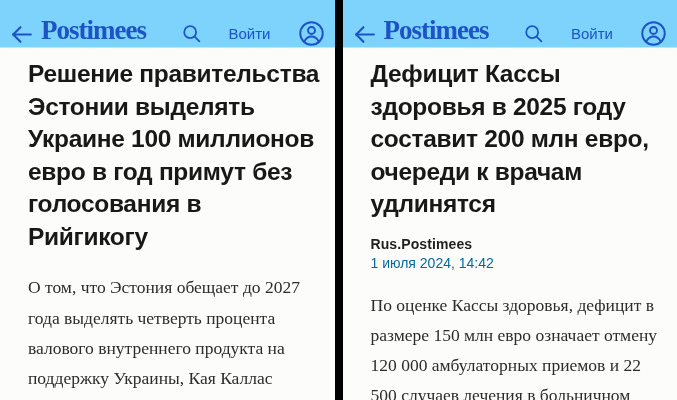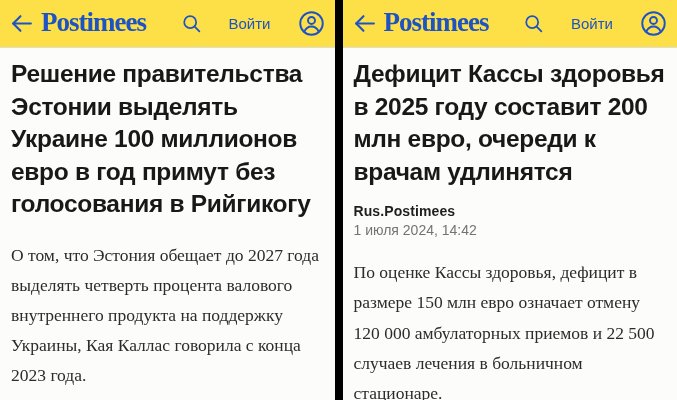--- a/index.html
+++ b/index.html
@@ -22,24 +22,24 @@
   }
   .divider {
     width: 8px;
     background: #000;
     flex: 0 0 auto;
   }
 
   .app-header {
     height: 48px;
     flex: 0 0 auto;
-    background: #fde047;
+    background: #7dd3fc;
     border-bottom: 1px solid #ddddda;
     display: flex;
-    align-items: center;
+    align-items: flex-end;
     padding: 0 10px 0 9px;
     color: #1d53c5;
   }
   .back-icon { display: inline-flex; margin-right: 7px; cursor: pointer; }
   .brand-logo {
     font-family: "Liberation Serif", serif;
     font-weight: 700;
     font-size: 27px;
     letter-spacing: -1px;
     color: #1d53c5;
@@ -56,21 +56,21 @@
   .search-icon { display: inline-flex; cursor: pointer; }
   .login-link {
     font-size: 15px;
     color: #1d53c5;
     cursor: pointer;
     white-space: nowrap;
   }
   .profile-icon { display: inline-flex; cursor: pointer; }
 
   .article {
-    padding: 10px 12px 0 11px;
+    padding: 10px 12px 0 28px;
     flex: 1 1 auto;
     overflow: hidden;
   }
   .headline {
     font-family: "Liberation Sans", sans-serif;
     font-weight: 800;
     font-size: 24.5px;
     line-height: 1.33;
     letter-spacing: -0.3px;
     color: #181818;
@@ -78,21 +78,21 @@
   .meta { margin-top: 15px; }
   .source {
     font-size: 14px;
     font-weight: 700;
     color: #1f1f1f;
     letter-spacing: 0.1px;
   }
   .date {
     margin-top: 3px;
     font-size: 14px;
-    color: #737373;
+    color: #0369a1;
   }
   .body-text {
     margin-top: 19px;
     font-family: "Liberation Serif", serif;
     font-size: 17.5px;
     line-height: 1.72;
     color: #2c2c2c;
   }
 </style>
 </head>

